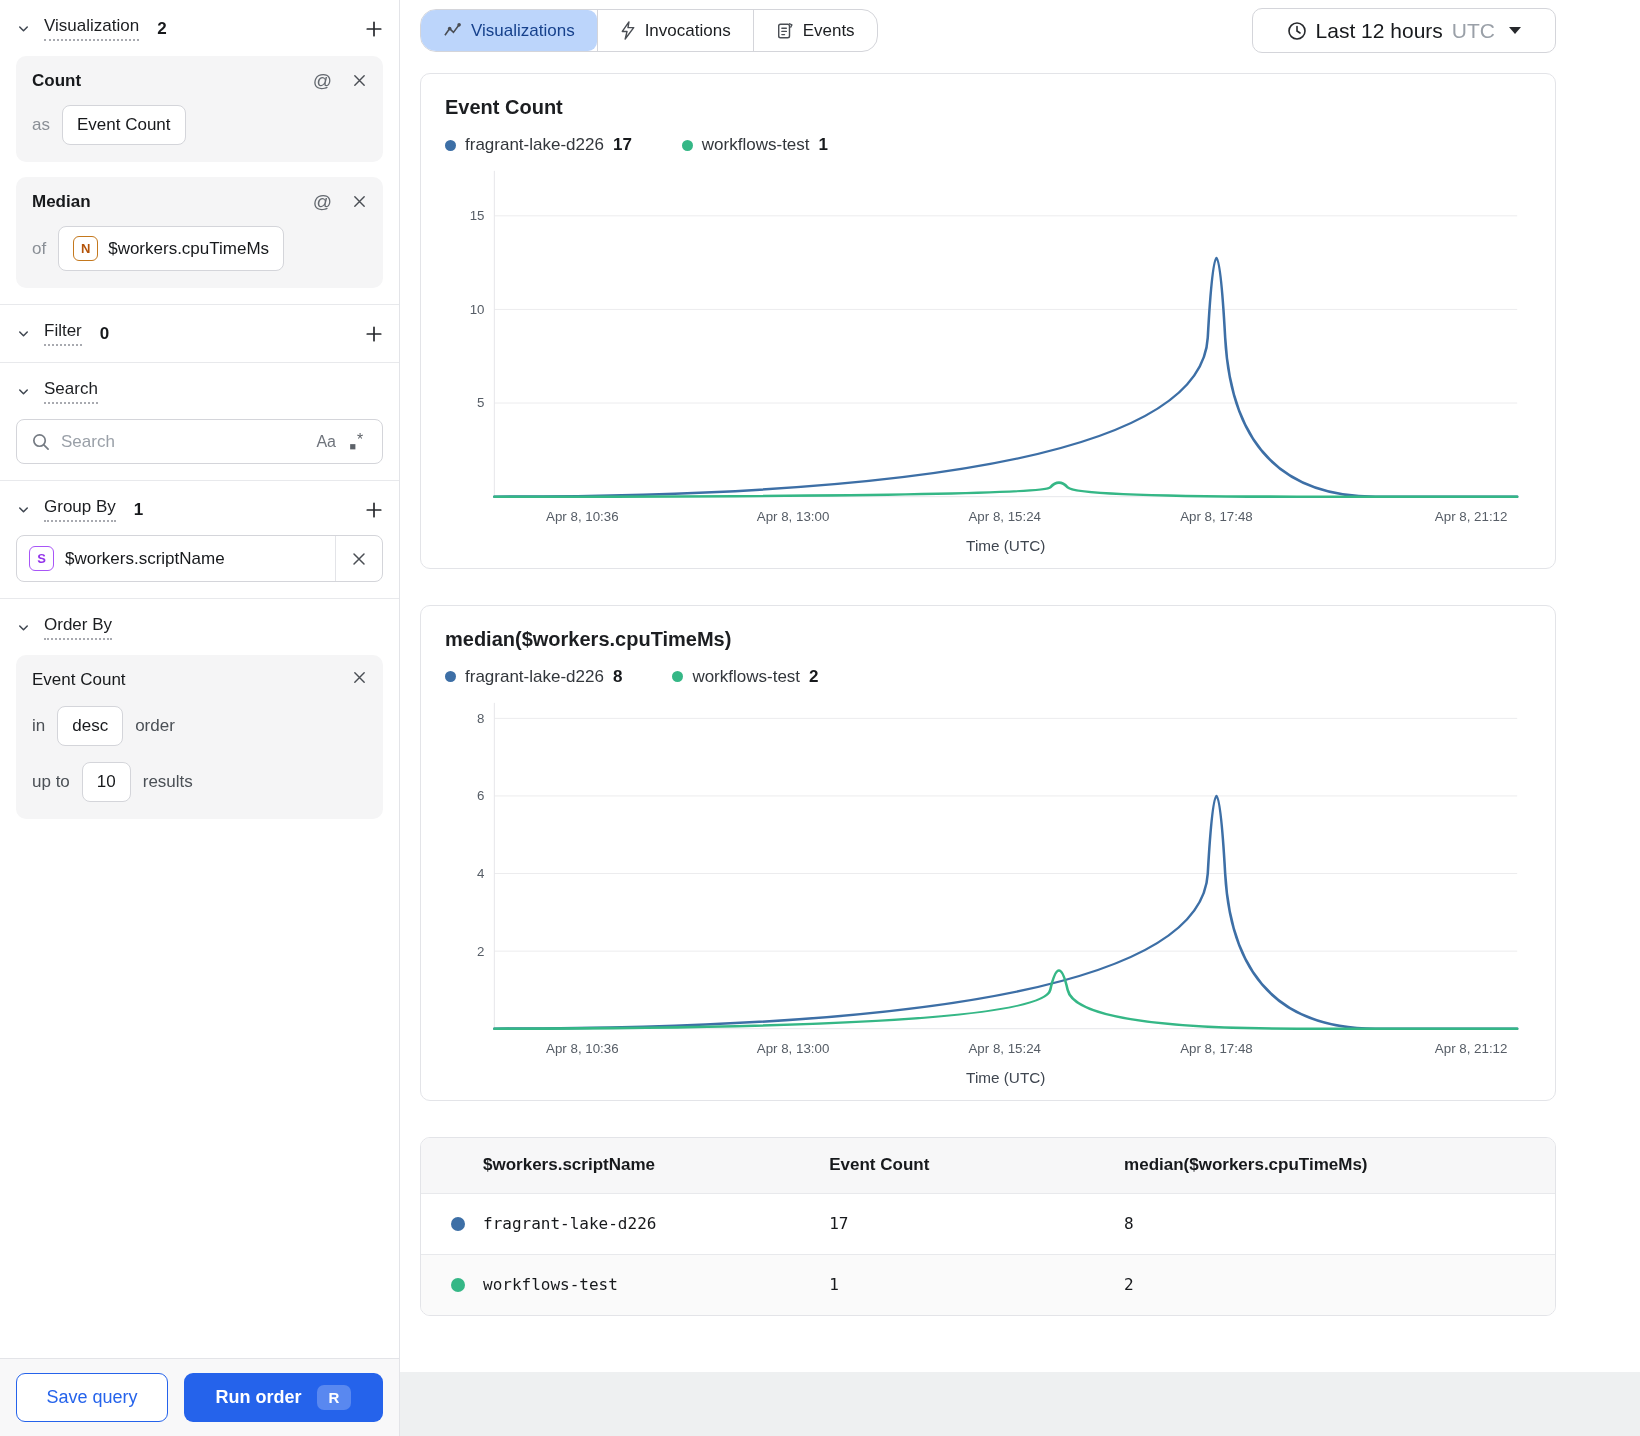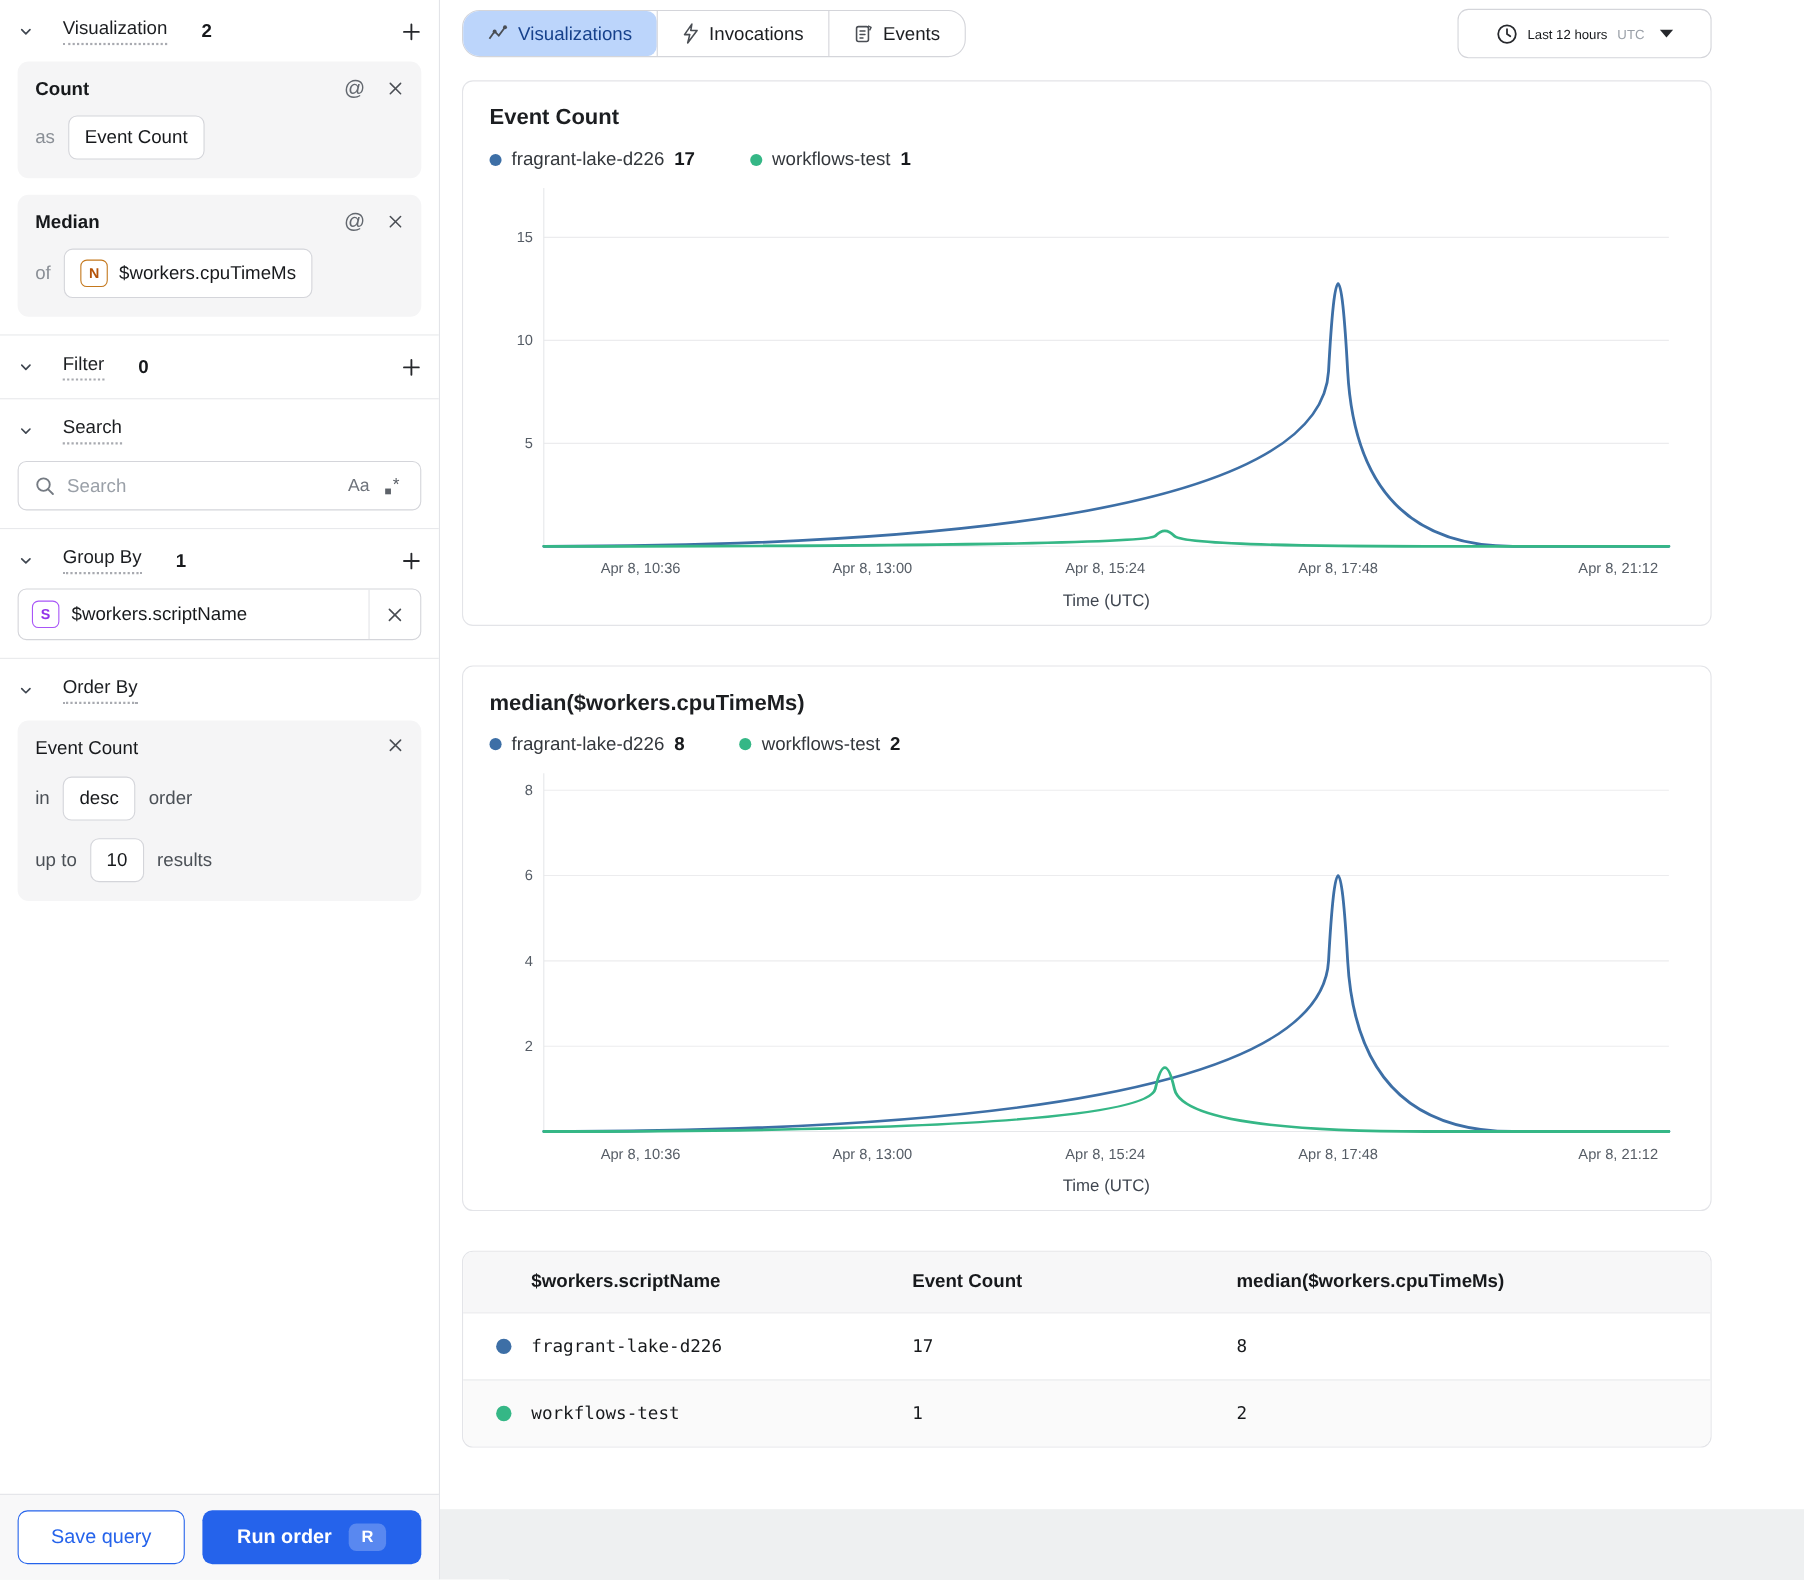--- a/index.html
+++ b/index.html
@@ -6,21 +6,21 @@
   html,body{width:1640px;height:1436px;overflow:hidden}
   body{font-family:"Liberation Sans",sans-serif;color:#17191c;background:#eef0f1;display:flex}
 
   
   .sidebar{width:400px;min-width:400px;background:#fff;border-right:1px solid #e3e4e8;display:flex;flex-direction:column;height:100%}
   .sb-header{display:flex;align-items:center;justify-content:space-between;padding:20px 18px 16px;border-bottom:1px solid #e8e9ec}
   .sb-header h1{font-size:21px;font-weight:700}
   .link{color:#2563eb;font-size:17px;cursor:pointer;text-decoration:none}
   .sb-scroll{flex:1;overflow:hidden}
   .sb-section{padding:16px}
-  .sec-head{display:flex;align-items:center;gap:26px}
+  .sec-head{display:flex;align-items:center;gap:13px}
   .chev{display:flex;align-items:center;cursor:pointer}
   .sec-title{font-size:17px;color:#1c1e21;border-bottom:2px dotted #a8aab0;padding-bottom:3px}
   .sec-count{font-size:17px;font-weight:700;margin-left:5px}
   .plus{margin-left:auto;cursor:pointer;display:flex;align-items:center}
   .sb-div{height:1px;background:#e8e9ec}
   .qcard{background:#f5f5f6;border-radius:10px;padding:15px 16px 17px;margin-top:15px}
   .qcard-head{display:flex;align-items:flex-start}
   .qcard-title{font-size:17px;font-weight:600}
   .qcard-title.normal{font-weight:400}
   .qcard-icons{margin-left:auto;display:flex;gap:20px;align-items:center}
@@ -48,21 +48,21 @@
   .btn-primary{flex:1;height:49px;background:#2563eb;border:none;color:#fff;border-radius:9px;font-size:18px;font-weight:600;display:flex;align-items:center;justify-content:center;gap:15px;cursor:pointer;font-family:inherit}
   .kbd{background:rgba(255,255,255,.24);border-radius:7px;padding:4px 12px;font-size:15px;font-weight:600}
 
   
   .main{flex:1;background:#fff;padding:8px 84px 0 20px;display:flex;flex-direction:column;overflow:hidden}
   .topbar{display:flex;align-items:center;justify-content:space-between;margin-bottom:20px}
   .tabs{display:flex;align-items:stretch;border:1px solid #d4d5da;border-radius:16px;background:#fff;overflow:hidden;height:43px}
   .tab{display:flex;align-items:center;gap:9px;padding:0 22px;font-size:17px;color:#1c1e21;cursor:pointer;border-radius:9px;white-space:nowrap}
   .tab.selected{background:#bcd5fb;color:#16418c;font-weight:500}
   .tab-sep{width:1px;background:#d4d5da}
-  .time-select{display:flex;align-items:center;gap:9px;border:1px solid #d4d5da;border-radius:10px;background:#fff;height:45px;padding:0 34px;font-size:12px;font-family:inherit;cursor:pointer;color:#17191c}
+  .time-select{display:flex;align-items:center;gap:9px;border:1px solid #d4d5da;border-radius:10px;background:#fff;height:45px;padding:0 34px;font-size:21px;font-family:inherit;cursor:pointer;color:#17191c}
   .time-select .zone{color:#9aa0a8}
   .caret{margin-left:5px;width:0;height:0;border-left:6px solid transparent;border-right:6px solid transparent;border-top:7px solid #26282c}
 
   .card{background:#fff;border:1px solid #e3e4e8;border-radius:10px}
   .chart-card{padding:22px 24px 10px;margin-bottom:36px}
   .chart-card h2{font-size:20px;font-weight:700;color:#1c1e21}
   .legend{display:flex;gap:50px;margin-top:16px}
   .legend-item{display:flex;align-items:center;gap:9px;font-size:17px;color:#33373c;cursor:pointer}
   .ldot{width:11px;height:11px;border-radius:50%}
   .lval{color:#17191c;font-weight:700}

